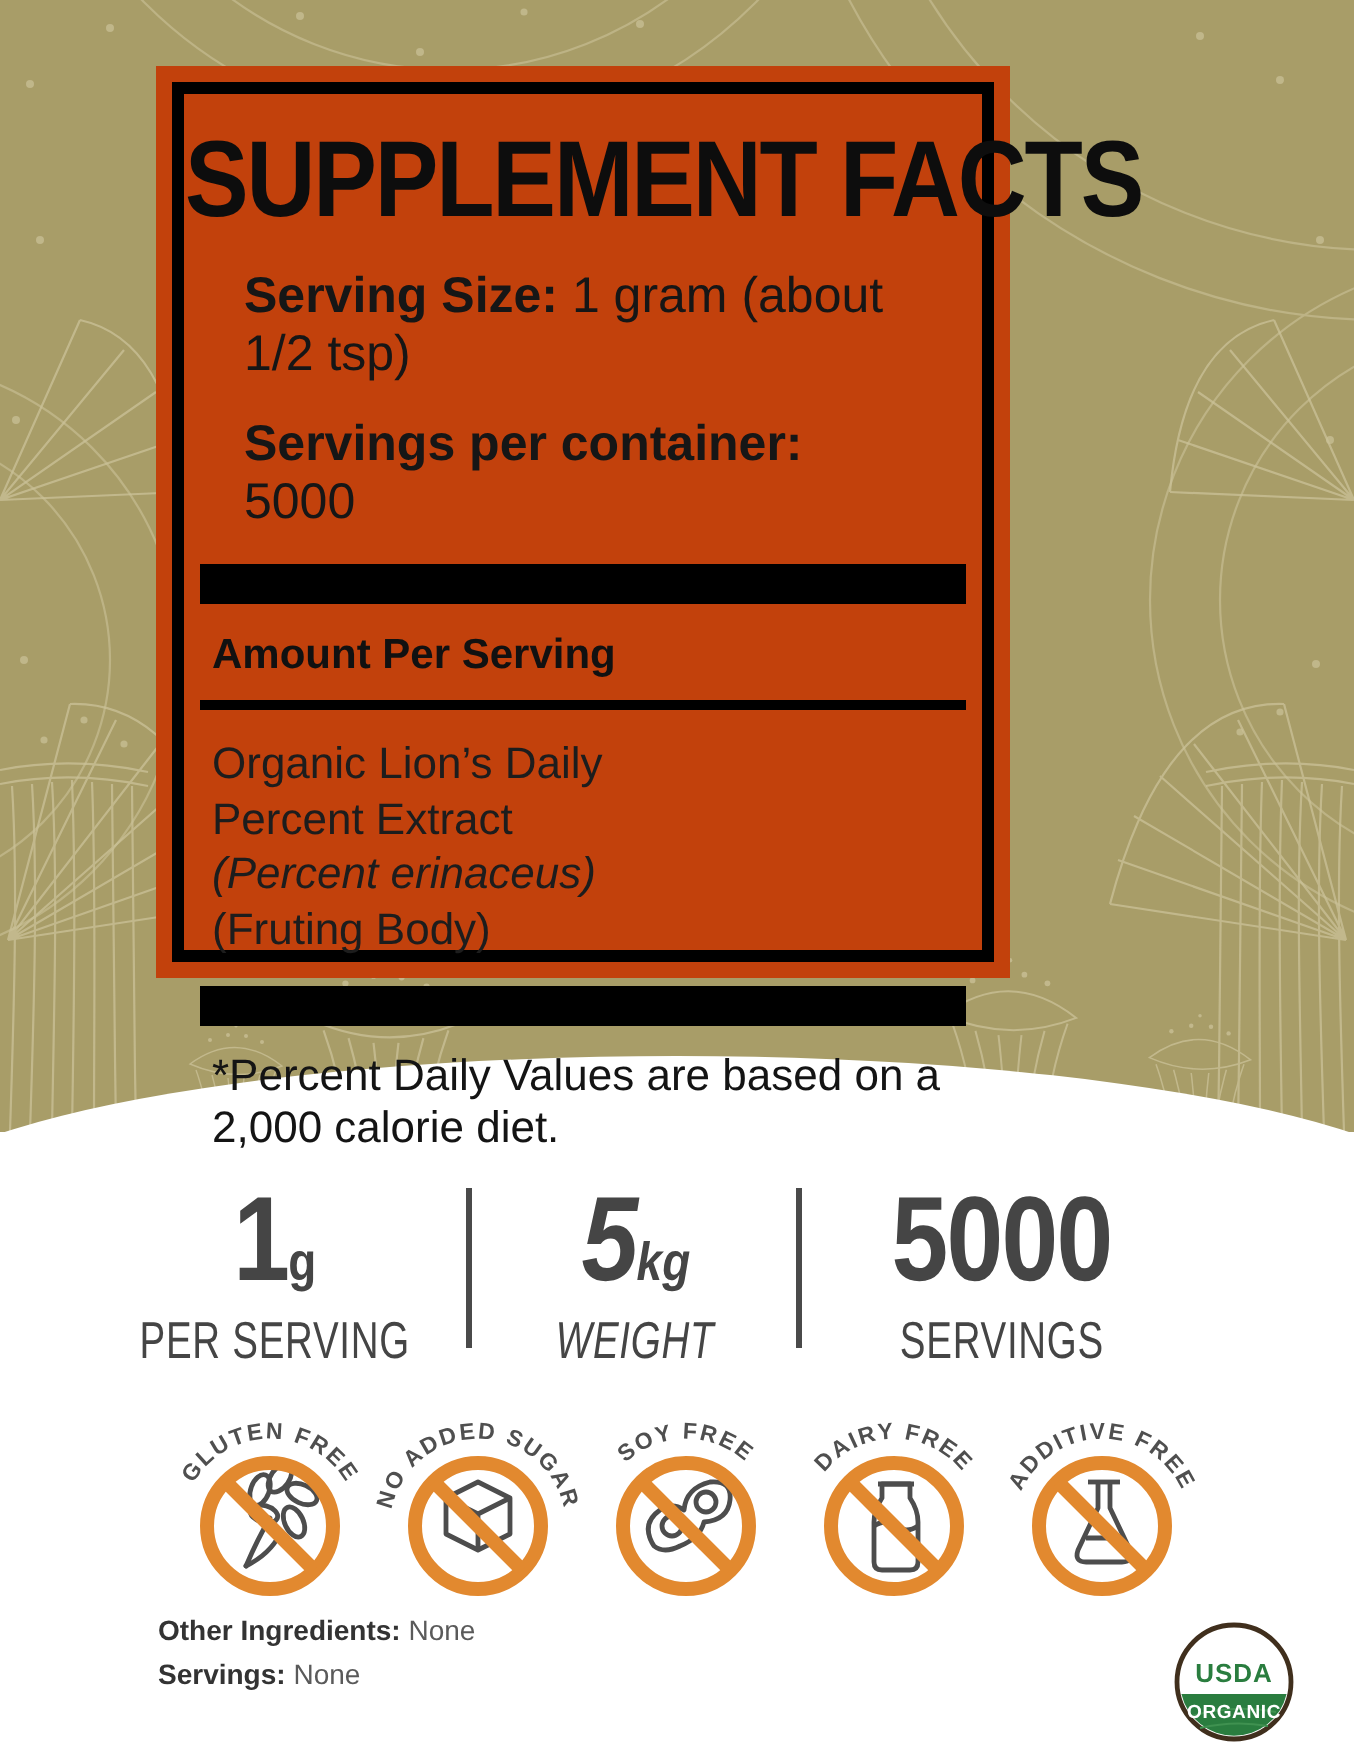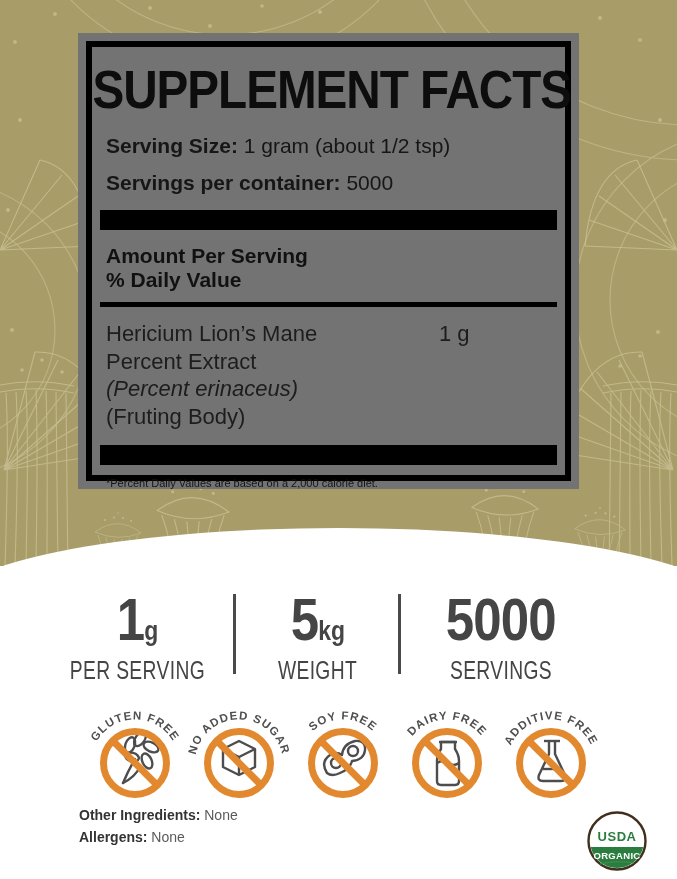--- a/index.html
+++ b/index.html
@@ -10,43 +10,43 @@
 
   
   .olive-band { position:absolute; top:0; left:0; width:677px; height:566px; background:#a89d68; overflow:hidden; }
   .decor { position:absolute; top:0; left:0; }
   .curve {
     position:absolute; top:528px; left:-60px; width:797px; height:82px; background:#ffffff;
     border-radius:50% 50% 0 0 / 100% 100% 0 0; z-index:1;
   }
 
   
-  .facts-panel { position:absolute; left:78px; top:33px; width:501px; height:456px; background:#737373; z-index:2; }
+  .facts-panel { position:absolute; left:78px; top:33px; width:427px; height:456px; background:#c2410c; z-index:2; }
   .facts-frame { position:absolute; inset:8px; border:6px solid #000; padding:0 14px; box-sizing:border-box; }
   .facts-title { margin:14px 0 0; text-align:center; font-size:45px; font-weight:bold; letter-spacing:-1px; color:#0d0d0d; line-height:1.05; }
   .facts-title span { display:inline-block; transform:scale(1.06,1.2); transform-origin:center top; white-space:nowrap; }
-  .fact-line { margin:0; padding:0; font-size:21px; color:#161616; }
+  .fact-line { margin:16px; padding:0; font-size:25px; color:#161616; }
   .fact-line.first { margin-top:26px; }
   .fact-line + .fact-line { margin-top:13px; }
   .fact-line b { font-weight:bold; }
   .bar { background:#000; margin-left:-6px; margin-right:-6px; }
   .bar.thick { height:20px; margin-top:15px; }
   .bar.thin  { height:5px;  margin-top:10px; }
   .cols { display:flex; justify-content:space-between; font-size:21px; font-weight:bold; color:#111; margin-top:14px;flex-direction:column; }
   .ingredient-row { display:flex; margin-top:13px; font-size:22px; color:#1d1d1d; }
   .ing-name { flex:1; line-height:27.5px; }
   .ing-name .italic { font-style:italic; }
   .ing-amt { width:130px; box-sizing:border-box; padding-left:18px; line-height:27.5px; }
-  .footnote { margin:12px 0 0; font-size:11px; color:#141414; }
+  .footnote { margin:12px 0 0; font-size:22px; color:#141414; }
 
   
   .stats { position:absolute; top:590px; left:0; width:670px; height:90px; z-index:3; color:#454545; }
   .stat { position:absolute; top:0; text-align:center; }
   .stat-1 { left:40px;  width:195px; }
-  .stat-2 { left:245px; width:145px; }
+  .stat-2 { left:245px; width:145px;font-style:italic; }
   .stat-3 { left:408px; width:185px; }
   .stat-num { line-height:1; white-space:nowrap; }
   .stat-num .squeeze { display:inline-block; transform:scaleX(.85); transform-origin:center; font-weight:bold; }
   .stat-value { font-size:60px; letter-spacing:-1px; }
   .stat-unit  { font-size:27px; letter-spacing:0; }
   .stat-label { margin-top:5px; font-size:26px; letter-spacing:.5px; white-space:nowrap; }
   .stat-label span { display:inline-block; transform:scaleX(.74); transform-origin:center; }
   .stat-divider { position:absolute; top:4px; width:3px; height:80px; background:#4a4a4a; }
   .stat-divider.d1 { left:233px; }
   .stat-divider.d2 { left:398px; }
@@ -145,33 +145,31 @@
       </p>
       <p class="fact-line">
         <b>Servings per container:</b>
         <span>5000</span>
       </p>
 
       <div class="bar thick"></div>
 
       <div class="cols">
         <span>Amount Per Serving</span>
-        <span>% Daily Value</span>
       </div>
 
       <div class="bar thin"></div>
 
       <div class="ingredient-row">
         <div class="ing-name">
-          <div>Hericium Lion’s Mane</div>
+          <div>Organic Lion’s Daily</div>
           <div>Percent Extract</div>
           <div class="italic">(Percent erinaceus)</div>
           <div>(Fruting Body)</div>
         </div>
-        <div class="ing-amt">1 g</div>
       </div>
 
       <div class="bar thick"></div>
 
       <p class="footnote">*Percent Daily Values are based on a 2,000 calorie diet.</p>
     </div>
   </section>
 
   <section class="stats">
     <div class="stat stat-1">
@@ -276,21 +274,21 @@
     </svg>
 
   </section>
 
   <section class="footer-notes">
     <p>
       <b>Other Ingredients:</b>
       <span>None</span>
     </p>
     <p>
-      <b>Allergens:</b>
+      <b>Servings:</b>
       <span>None</span>
     </p>
   </section>
 
   <svg class="usda-badge" width="62" height="62" viewBox="0 0 62 62">
     <circle cx="31" cy="31" r="28.5" fill="#ffffff" stroke="#402f1d" stroke-width="2.4"></circle>
     <path d="M4.7,37 A27,27 0 0 0 57.3,37 Z" fill="#2a7d3f"></path>
     <path d="M10,48 Q31,42 52,46 M14,54 Q31,50 48,53" stroke="#3f9150" stroke-width="1" fill="none"></path>
     <text x="31" y="31" text-anchor="middle" font-size="13" font-weight="bold" letter-spacing="0.5" fill="#2a7d3f" font-family="Liberation Sans, sans-serif">USDA</text>
     <text x="31" y="49" text-anchor="middle" font-size="9.5" font-weight="bold" letter-spacing="0.3" fill="#ffffff" font-family="Liberation Sans, sans-serif">ORGANIC</text>

